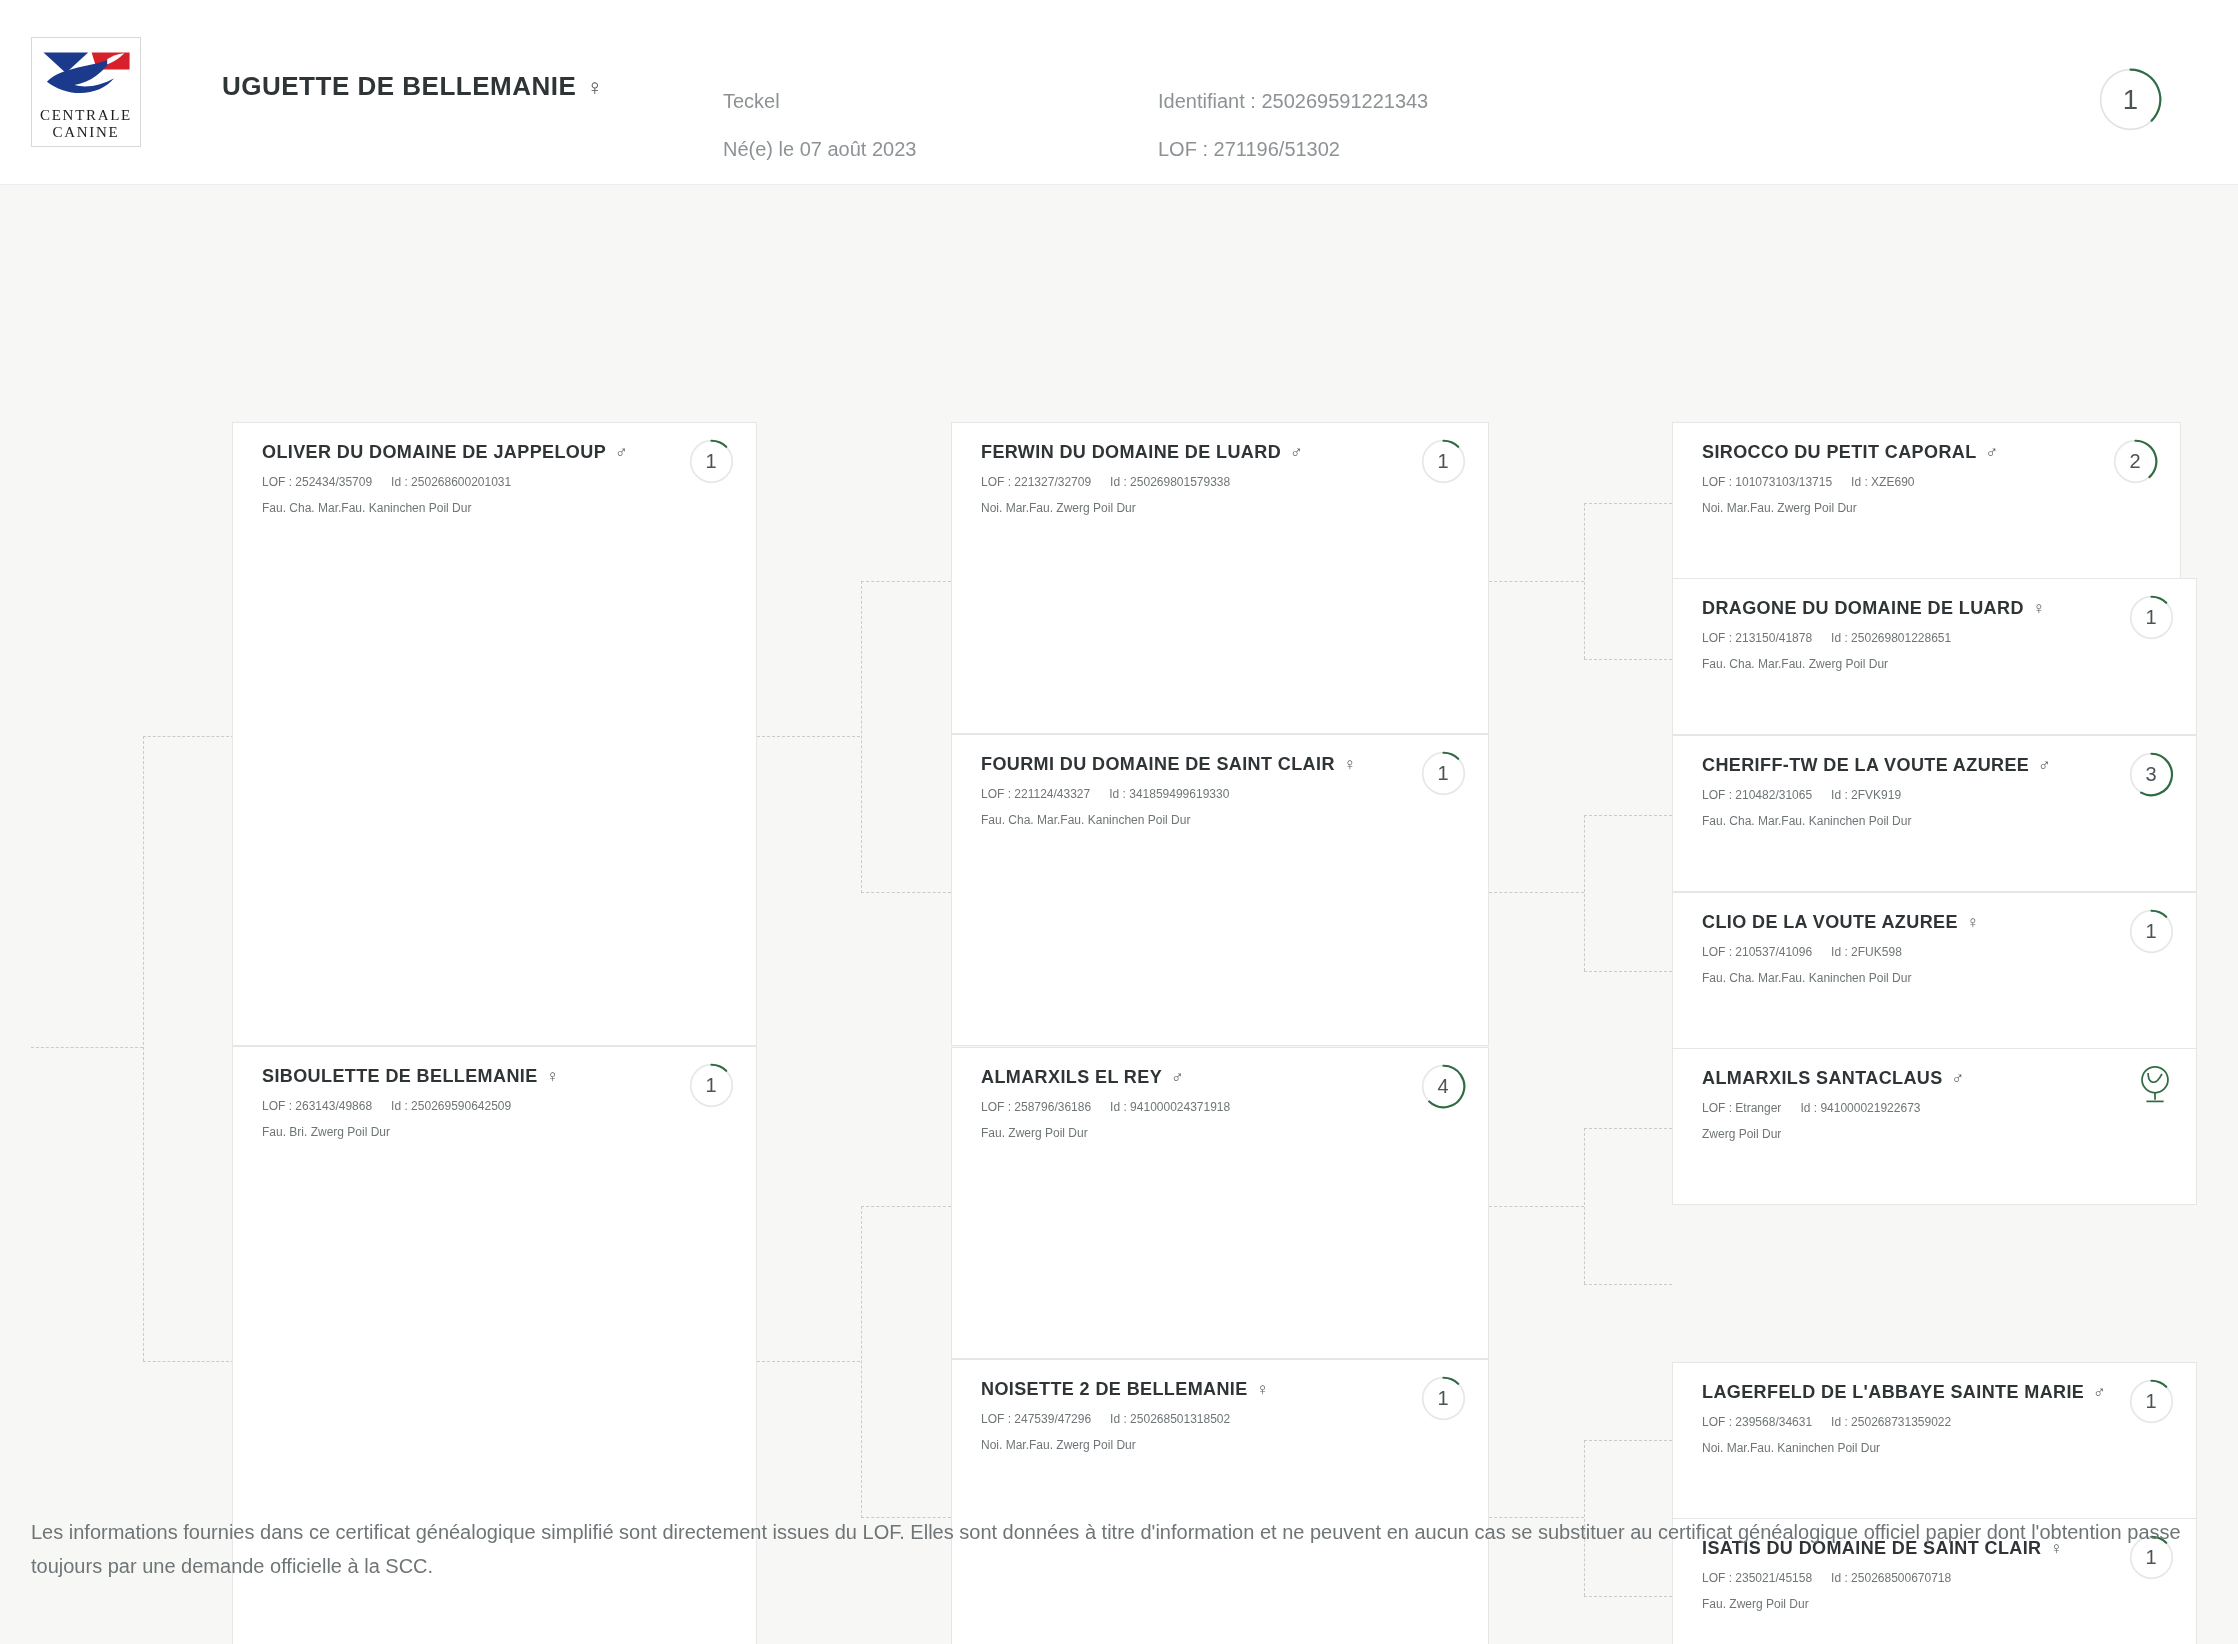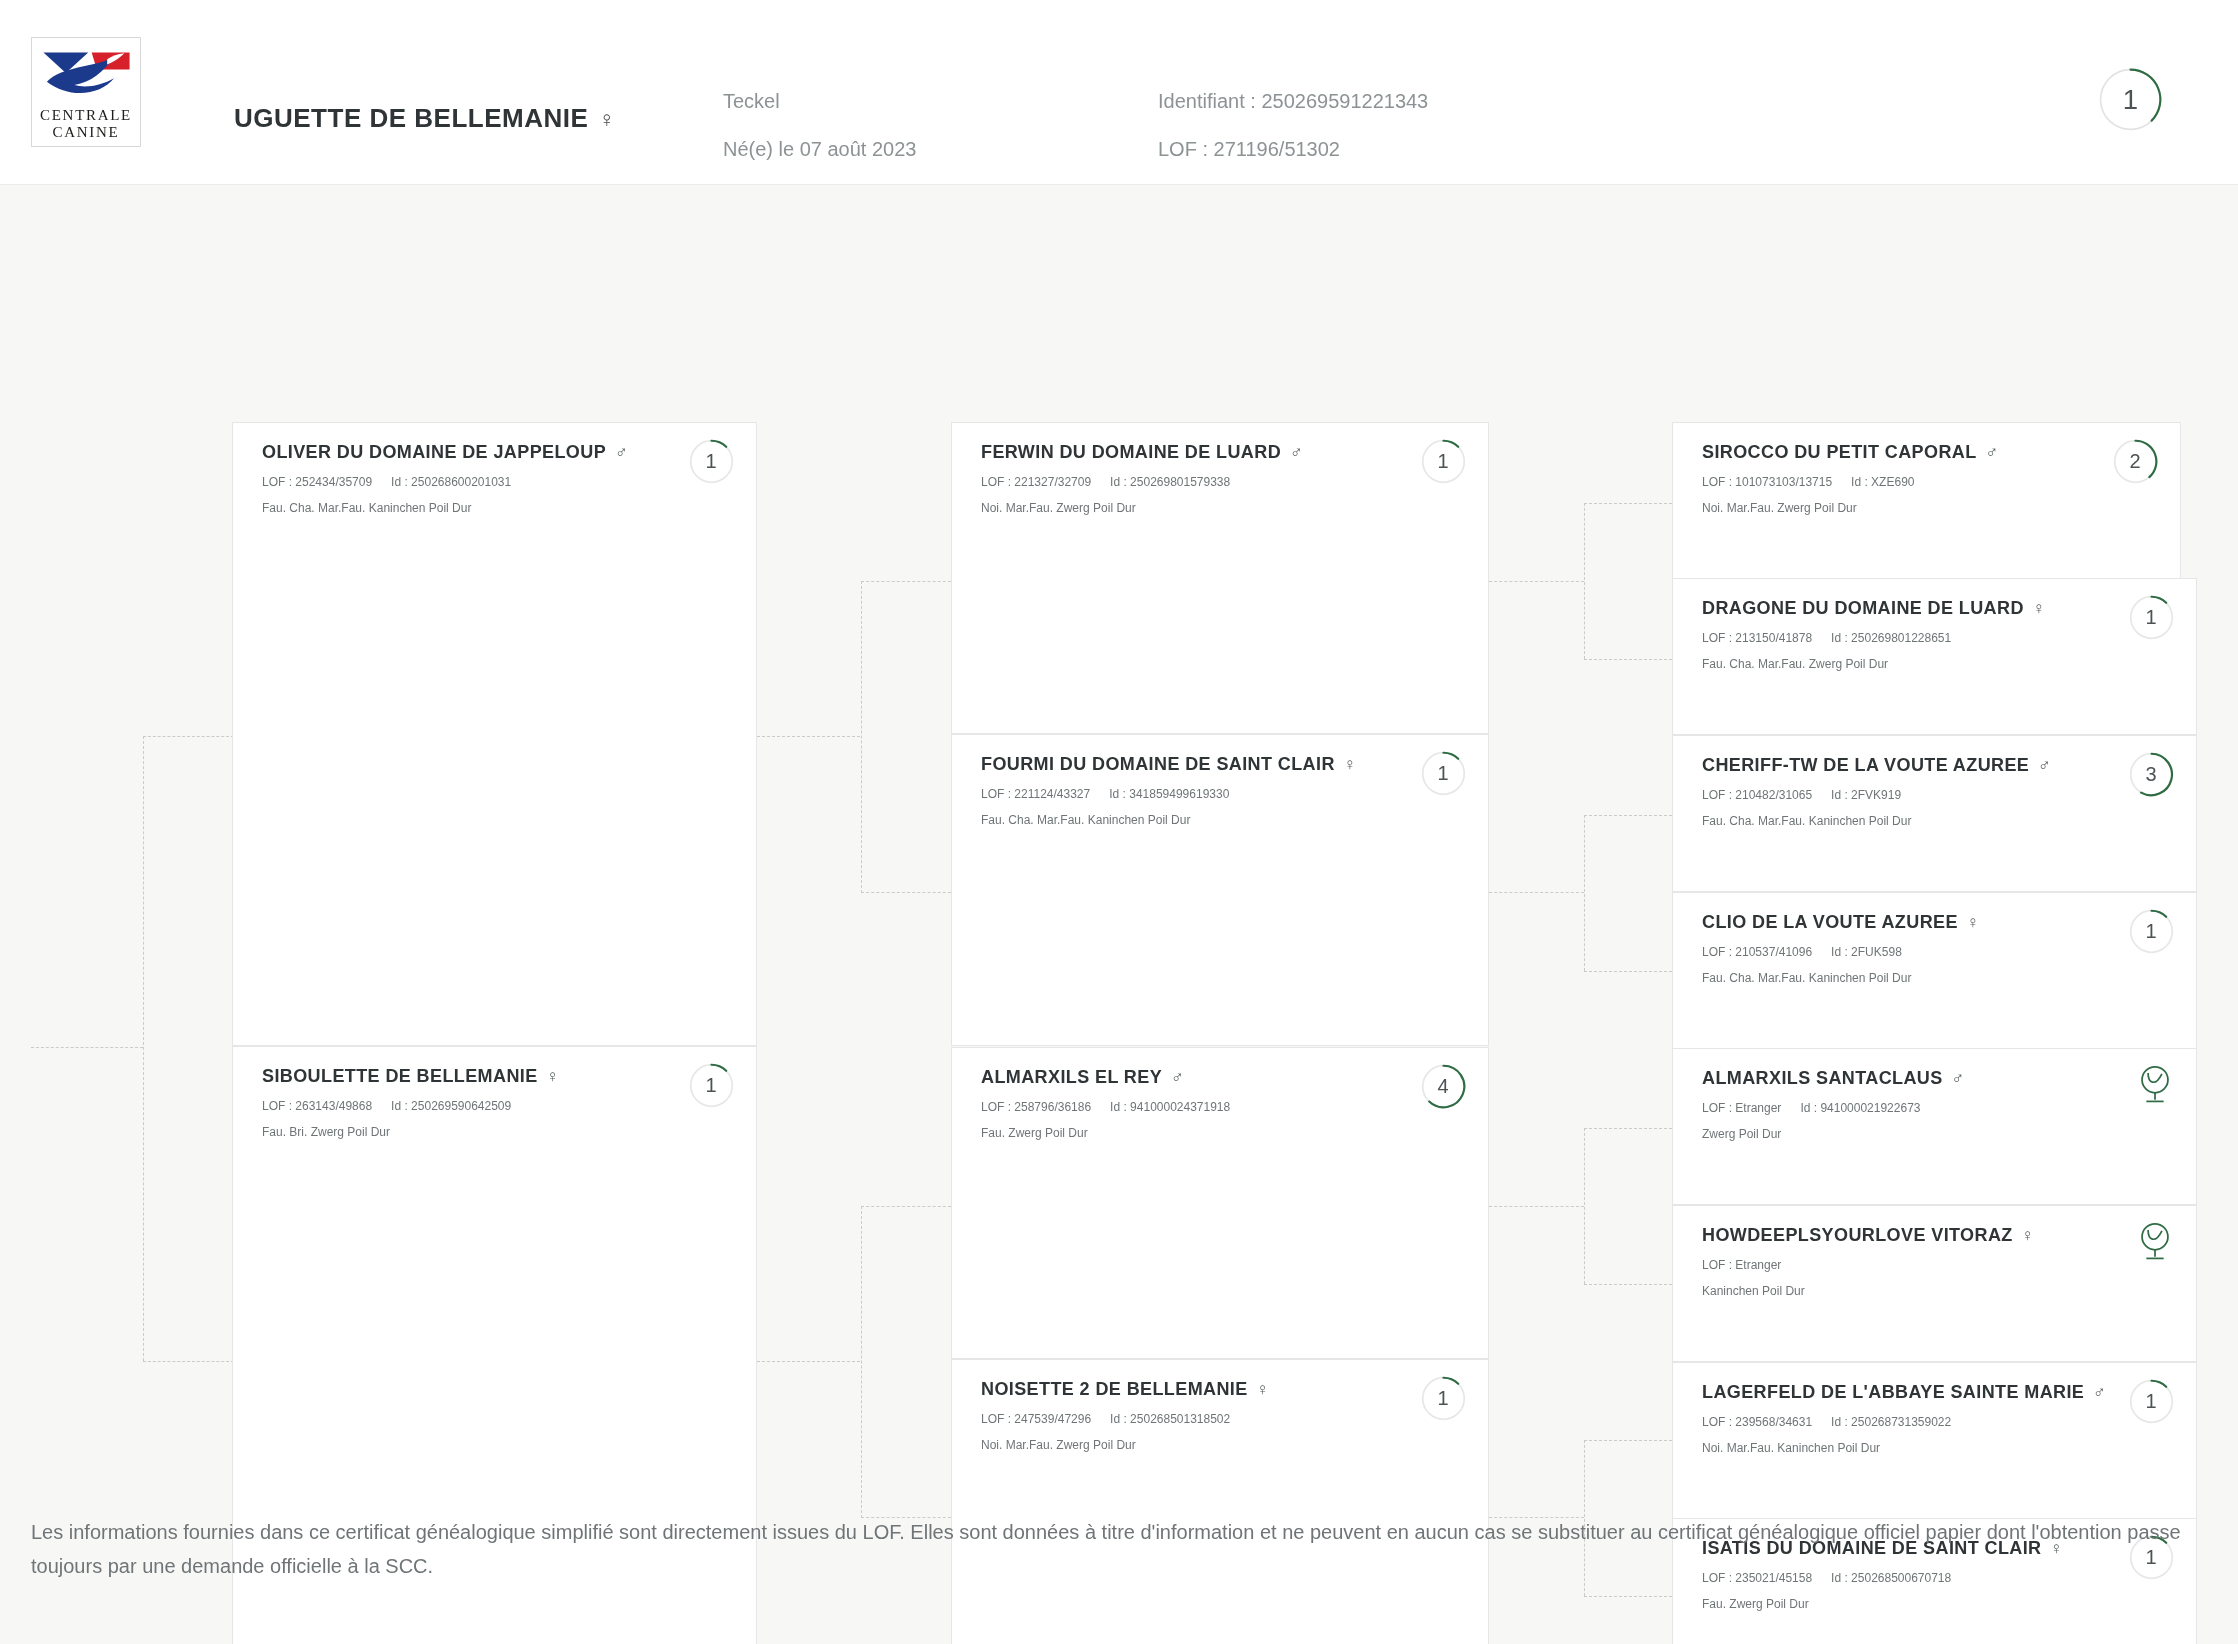--- a/index.html
+++ b/index.html
@@ -47,27 +47,26 @@
     font-size: 15px;
     letter-spacing: 1.7px;
     color: #1d1d1b;
     line-height: 16.4px;
     text-align: center;
     margin-top: 1.7px;
   }
 
   .dog-title {
     position: absolute;
-    left: 234px; top: 71px;
+    left: 222px; top: 71px;
     font-size: 26px;
     letter-spacing: 0.5px;
     font-weight: bold;
     color: #2f3436;
     white-space: nowrap;
-    margin-top: 32px;
   }
   .dog-title .sex {
     font-size: 22.4px;
     font-weight: normal;
     margin-left: 10.3px;
     color: #4a5052;
   }
 
   .meta-col1 {
     position: absolute;
@@ -414,33 +413,20 @@
     <div class="badge-wrap">
       <svg class="leaf-icon" viewBox="0 0 44 46">
         <circle cx="22" cy="17" r="15" fill="none" stroke="#2f6b43" stroke-width="2"></circle>
         <path d="M14 9 C14 20, 22 26, 30 10" fill="none" stroke="#2f6b43" stroke-width="2"></path>
         <line x1="22" y1="32" x2="22" y2="40" stroke="#2f6b43" stroke-width="2"></line>
         <line x1="12" y1="42" x2="32" y2="42" stroke="#2f6b43" stroke-width="2"></line>
       </svg>
     </div>
   </div>
 
-  <div class="card" style="left:1672px; top:1020px; width:525px; height:157px;">
-    <div class="name"><span>HOWDEEPLSYOURLOVE VITORAZ</span><span class="sex">♀</span></div>
-    <div class="line">LOF : Etranger</div>
-    <div class="line">Kaninchen Poil Dur</div>
-    <div class="badge-wrap">
-      <svg class="leaf-icon" viewBox="0 0 44 46">
-        <circle cx="22" cy="17" r="15" fill="none" stroke="#2f6b43" stroke-width="2"></circle>
-        <path d="M14 9 C14 20, 22 26, 30 10" fill="none" stroke="#2f6b43" stroke-width="2"></path>
-        <line x1="22" y1="32" x2="22" y2="40" stroke="#2f6b43" stroke-width="2"></line>
-        <line x1="12" y1="42" x2="32" y2="42" stroke="#2f6b43" stroke-width="2"></line>
-      </svg>
-    </div>
-  </div>
 
   <div class="card" style="left:1672px; top:1177px; width:525px; height:157px;">
     <div class="name"><span>LAGERFELD DE L'ABBAYE SAINTE MARIE</span><span class="sex">♂</span></div>
     <div class="line"><span>LOF : 239568/34631</span><span class="gap"></span><span>Id : 250268731359022</span></div>
     <div class="line">Noi. Mar.Fau. Kaninchen Poil Dur</div>
     <div class="badge-wrap">
       <div class="badge">
         <svg width="45" height="45" viewBox="0 0 52 52">
             <circle cx="26" cy="26" r="24" fill="none" stroke="#e6e8e7" stroke-width="2"></circle>
             <path d="M26 2 a24 24 0 0 1 17 7" fill="none" stroke="#2f6b43" stroke-width="2.5" stroke-linecap="round"></path>

